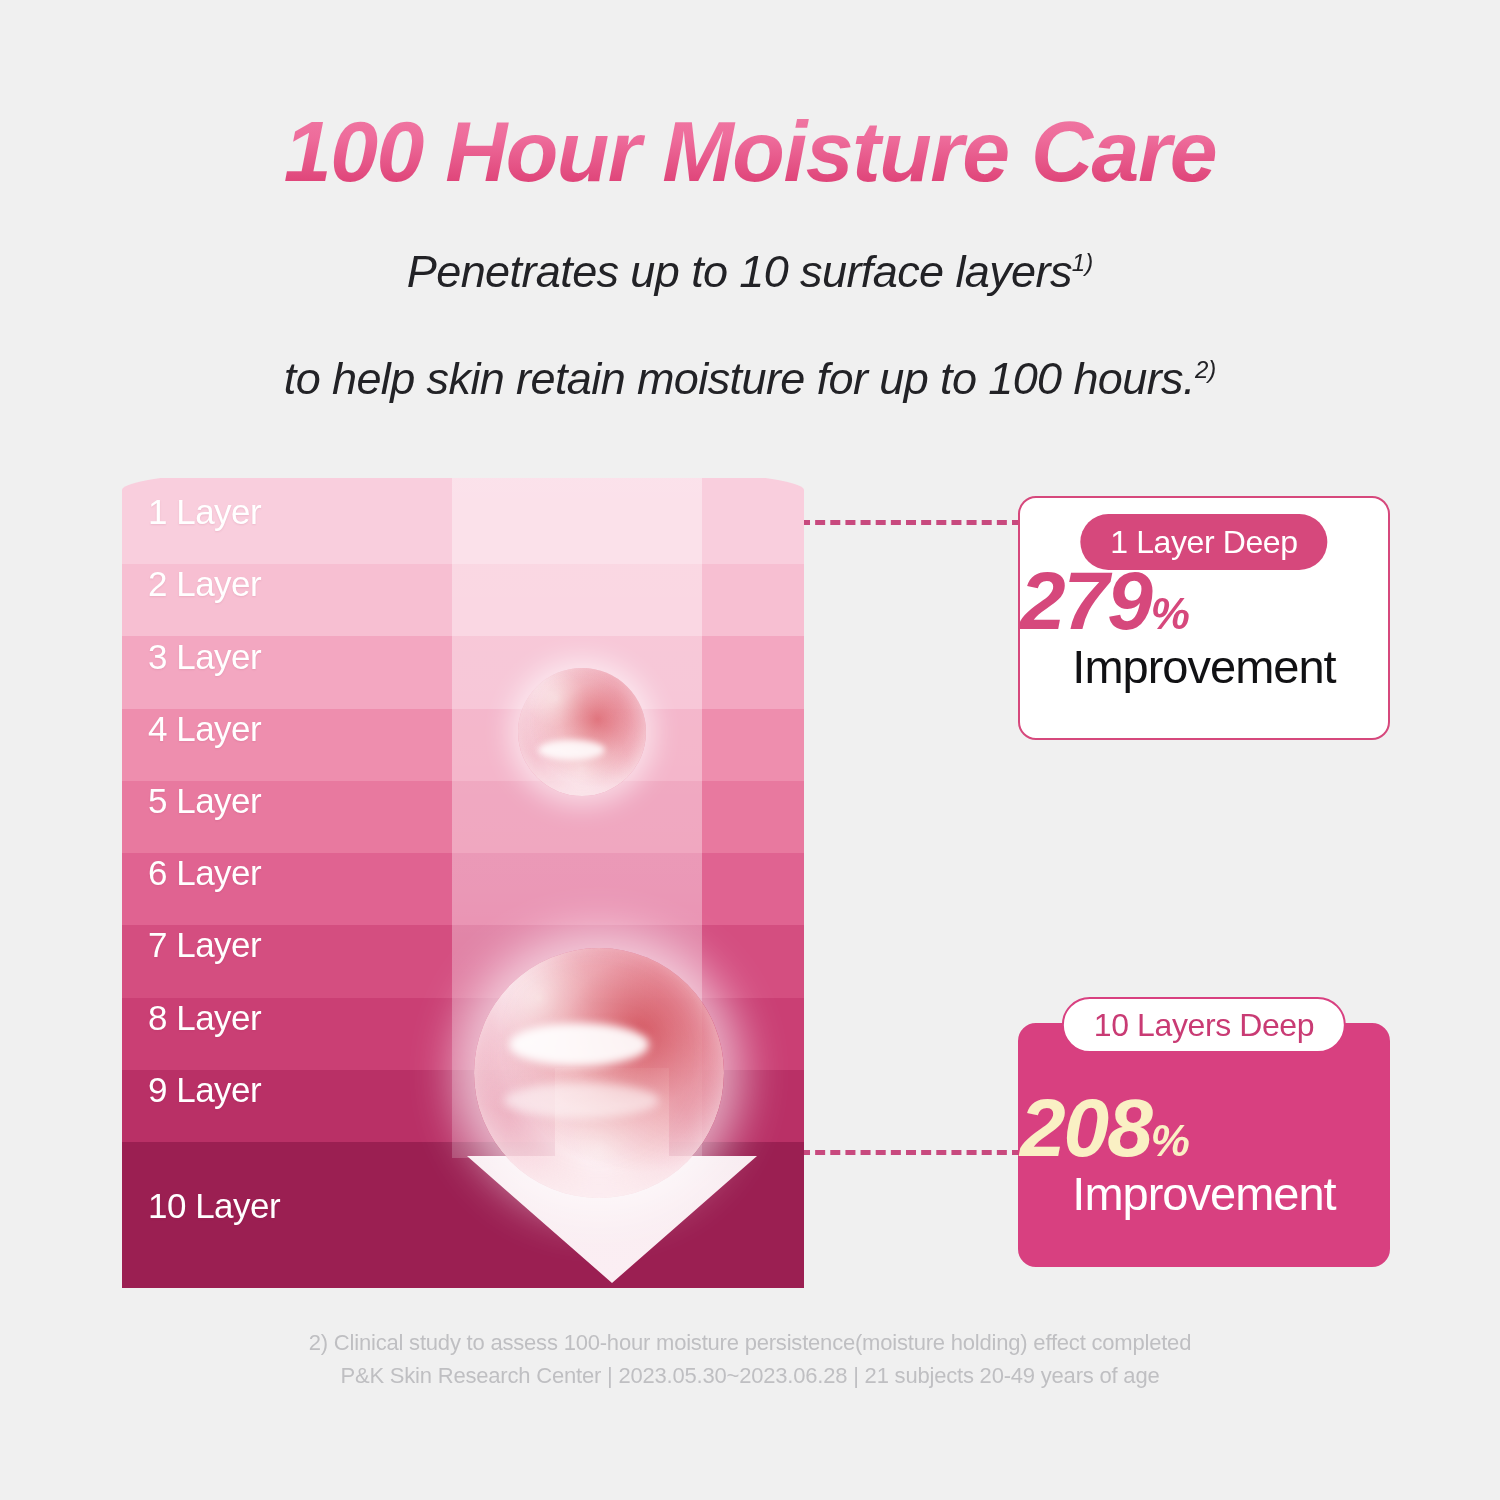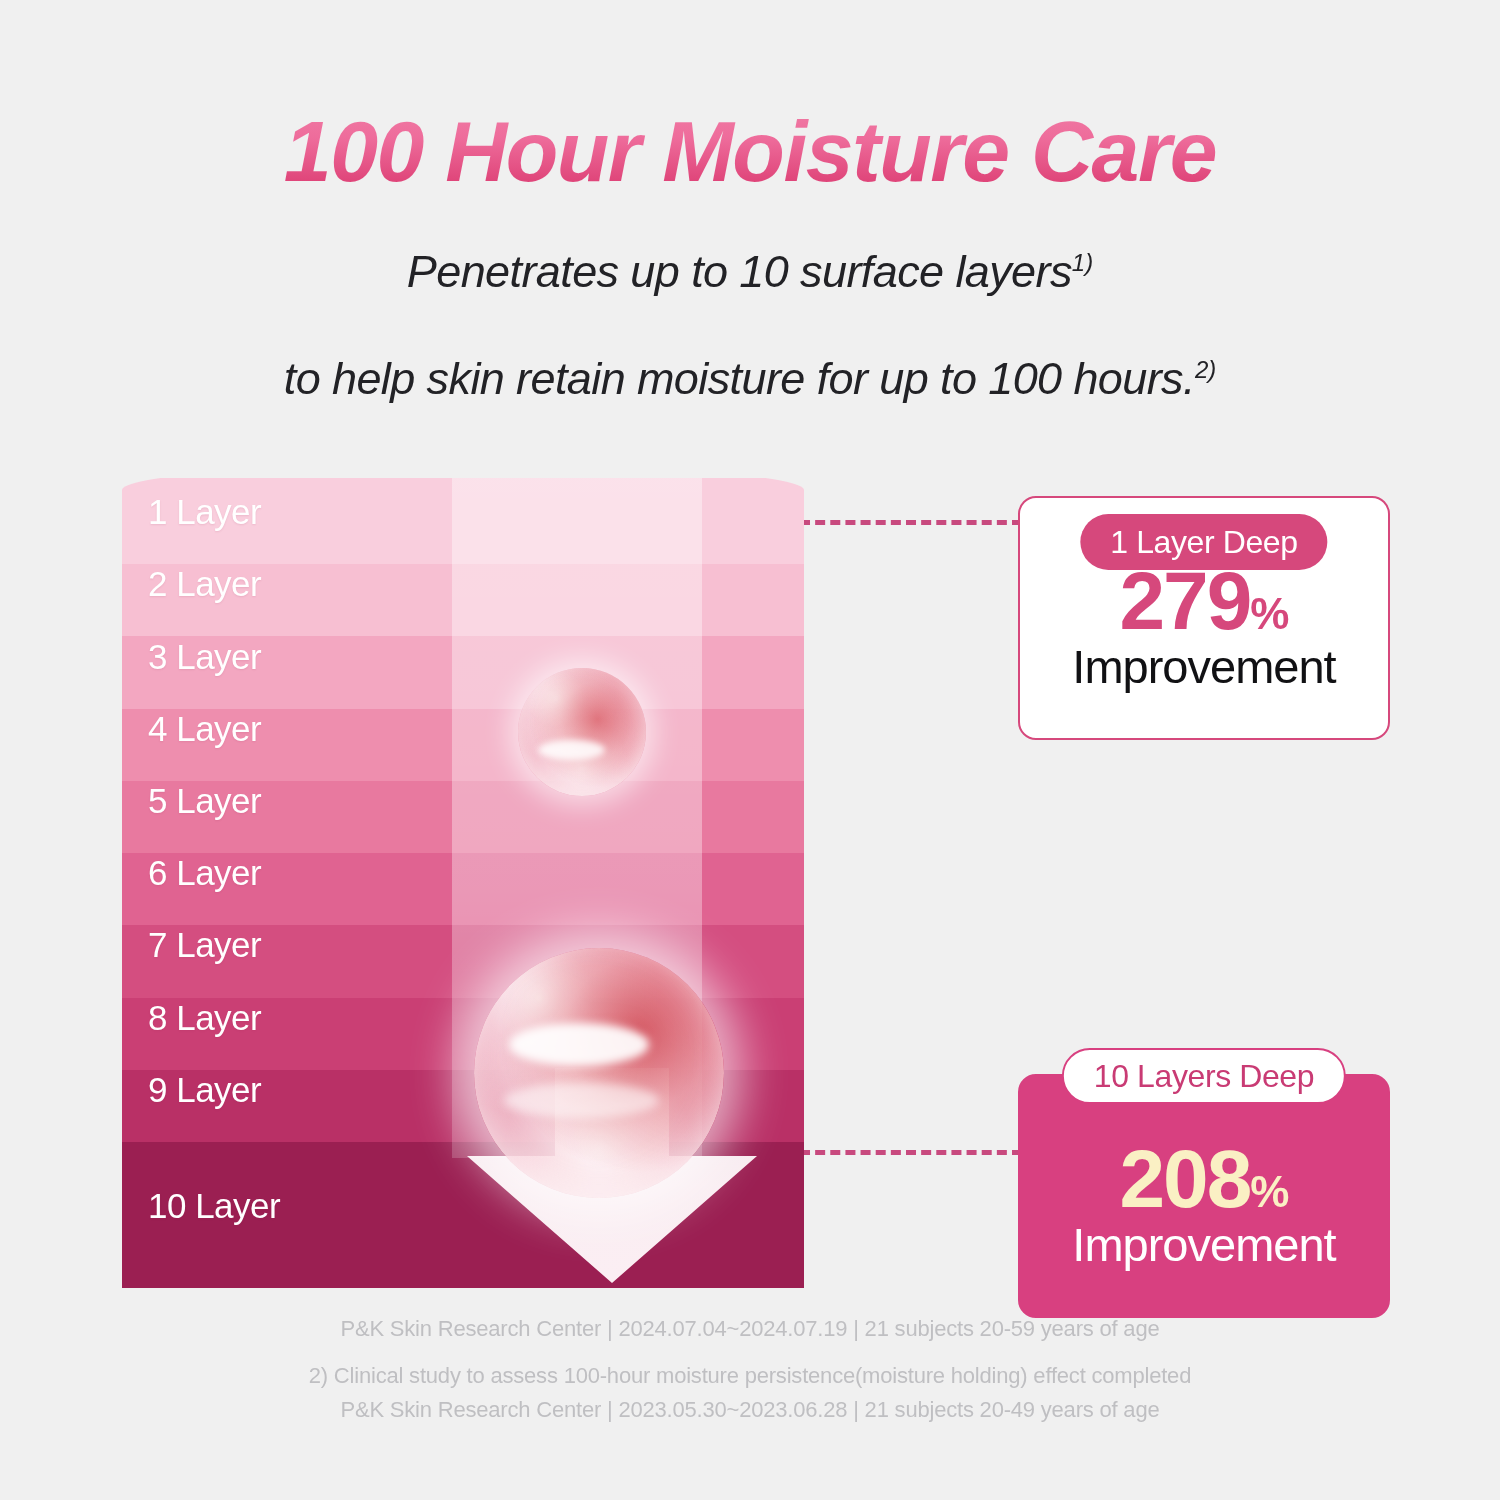--- a/index.html
+++ b/index.html
@@ -128,21 +128,21 @@
 
   
   .result-card { position:absolute; border-radius:18px; }
 
   #card-one {
     left:1018px; top:496px; width:372px; height:244px;
     background:#FFFFFF;
     border:2px solid #D6487C;
   }
   #card-two {
-    left:1018px; top:1074px; width:372px; height:244px;
+    left:1018px; top:1023px; width:372px; height:244px;
     background:#D84080;
     border:2px solid #D84080;
   }
 
   .card-badge {
     position:absolute;
     top:-28px;
     left:50%;
     transform:translateX(-50%);
     height:56px;
@@ -159,22 +159,22 @@
   #badge-two { background:#FFFFFF; color:#C93B74; border:2px solid #D84080; }
 
   .card-body {
     position:absolute;
     left:0; right:0; top:62px;
     text-align:center;
   }
   .stat-row {
     display:flex;
     align-items:baseline;
-    justify-content:center;
     line-height:1;
+    font-style:italic;
   }
   .stat-value { font-size:82px; font-weight:bold; letter-spacing:-2px; }
   .stat-unit  { font-size:44px; font-weight:bold; letter-spacing:-1px; }
   .stat-caption { font-size:47px; letter-spacing:-1px; line-height:1.05; }
 
   #card-one .stat-value, #card-one .stat-unit { color:#D6487C; }
   #card-one .stat-caption { color:#111114; }
   #card-two .stat-value, #card-two .stat-unit { color:#FAF0C4; }
   #card-two .stat-caption { color:#FFFFFF; }
 
@@ -266,17 +266,16 @@
   <div class="card-body">
     <div class="stat-row">
       <span class="stat-value">208</span>
       <span class="stat-unit">%</span>
     </div>
     <div class="stat-caption">Improvement</div>
   </div>
 </div>
 
 <div id="footnotes">
-  <div class="footnote-line">P&amp;K Skin Research Center | 2024.07.04~2024.07.19 | 21 subjects 20-59 years of age</div>
   <div class="footnote-gap"></div>
   <div class="footnote-line">2) Clinical study to assess 100-hour moisture persistence(moisture holding) effect completed</div>
   <div class="footnote-line">P&amp;K Skin Research Center | 2023.05.30~2023.06.28 | 21 subjects 20-49 years of age</div>
 </div>
 
 </body></html>

